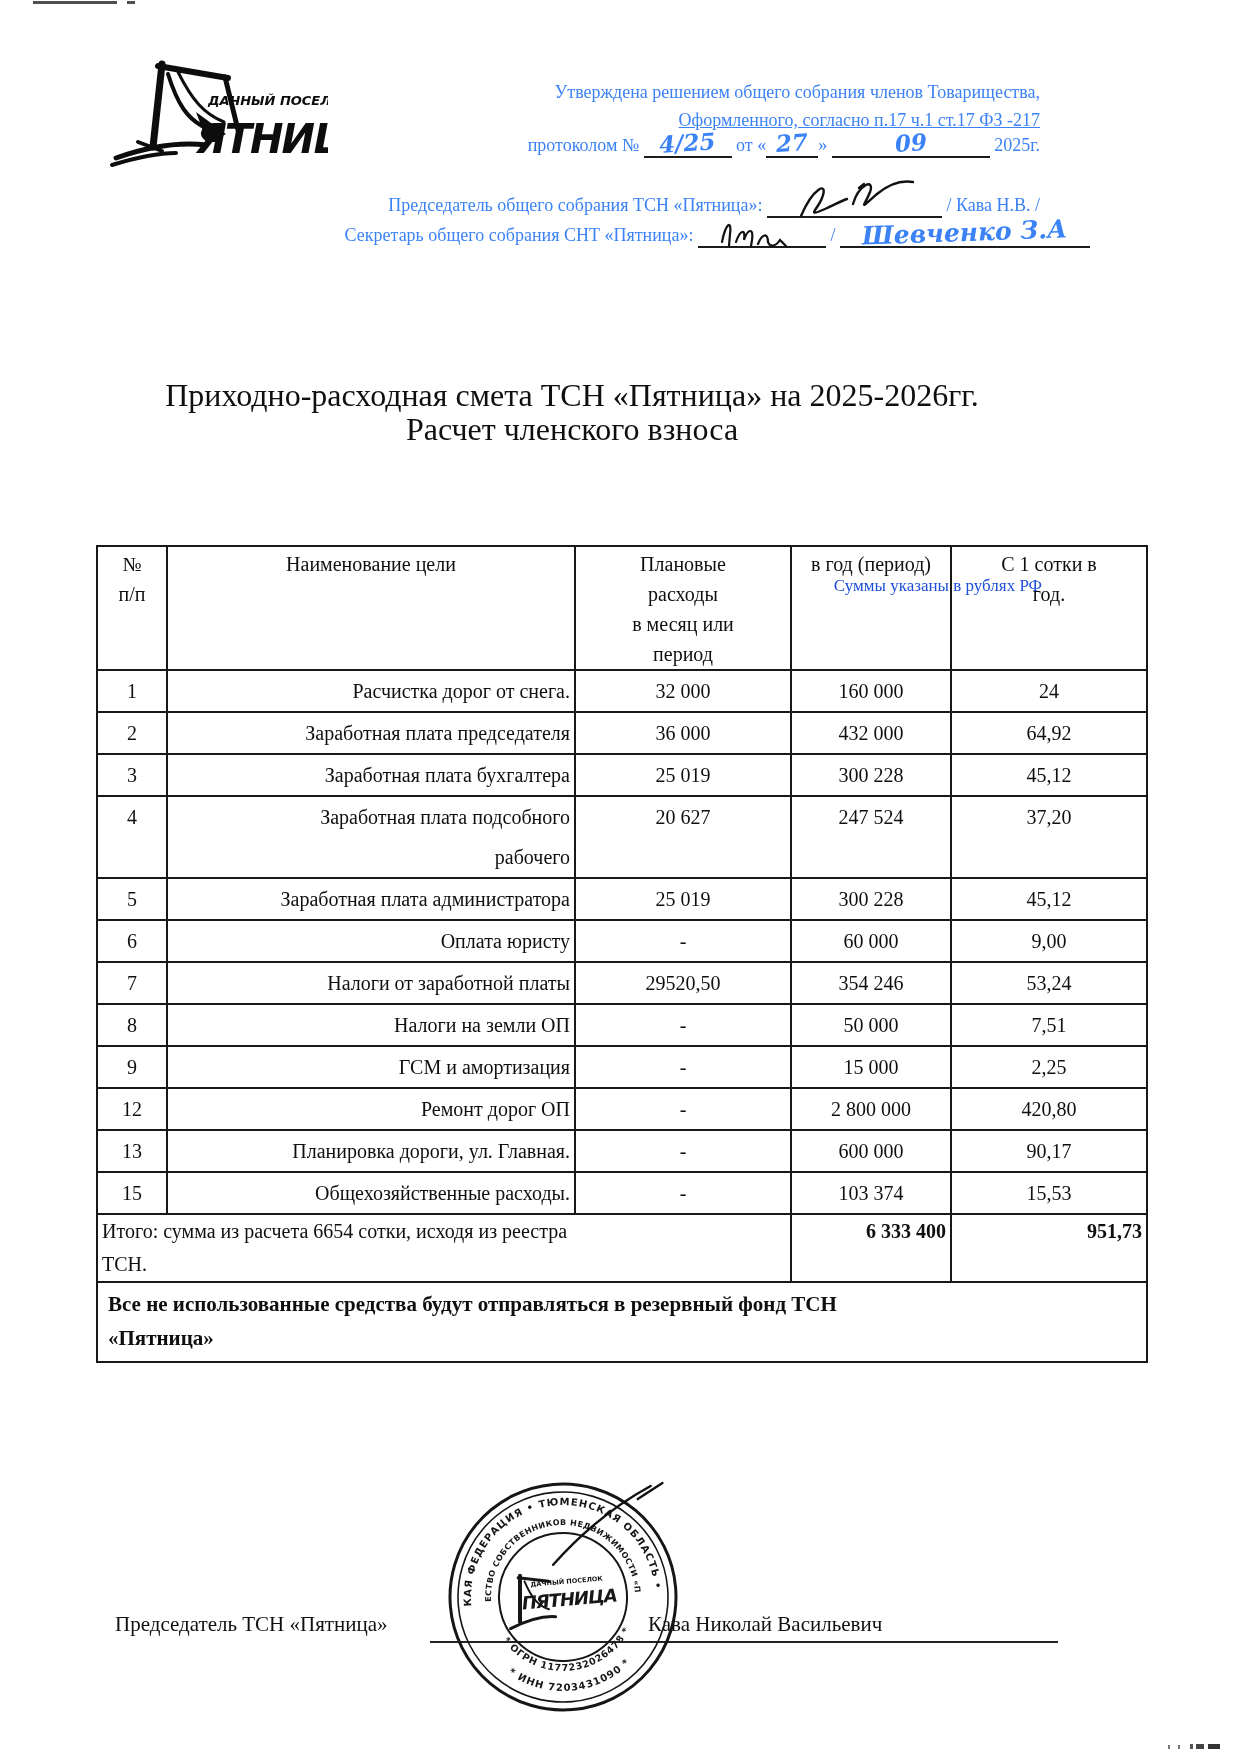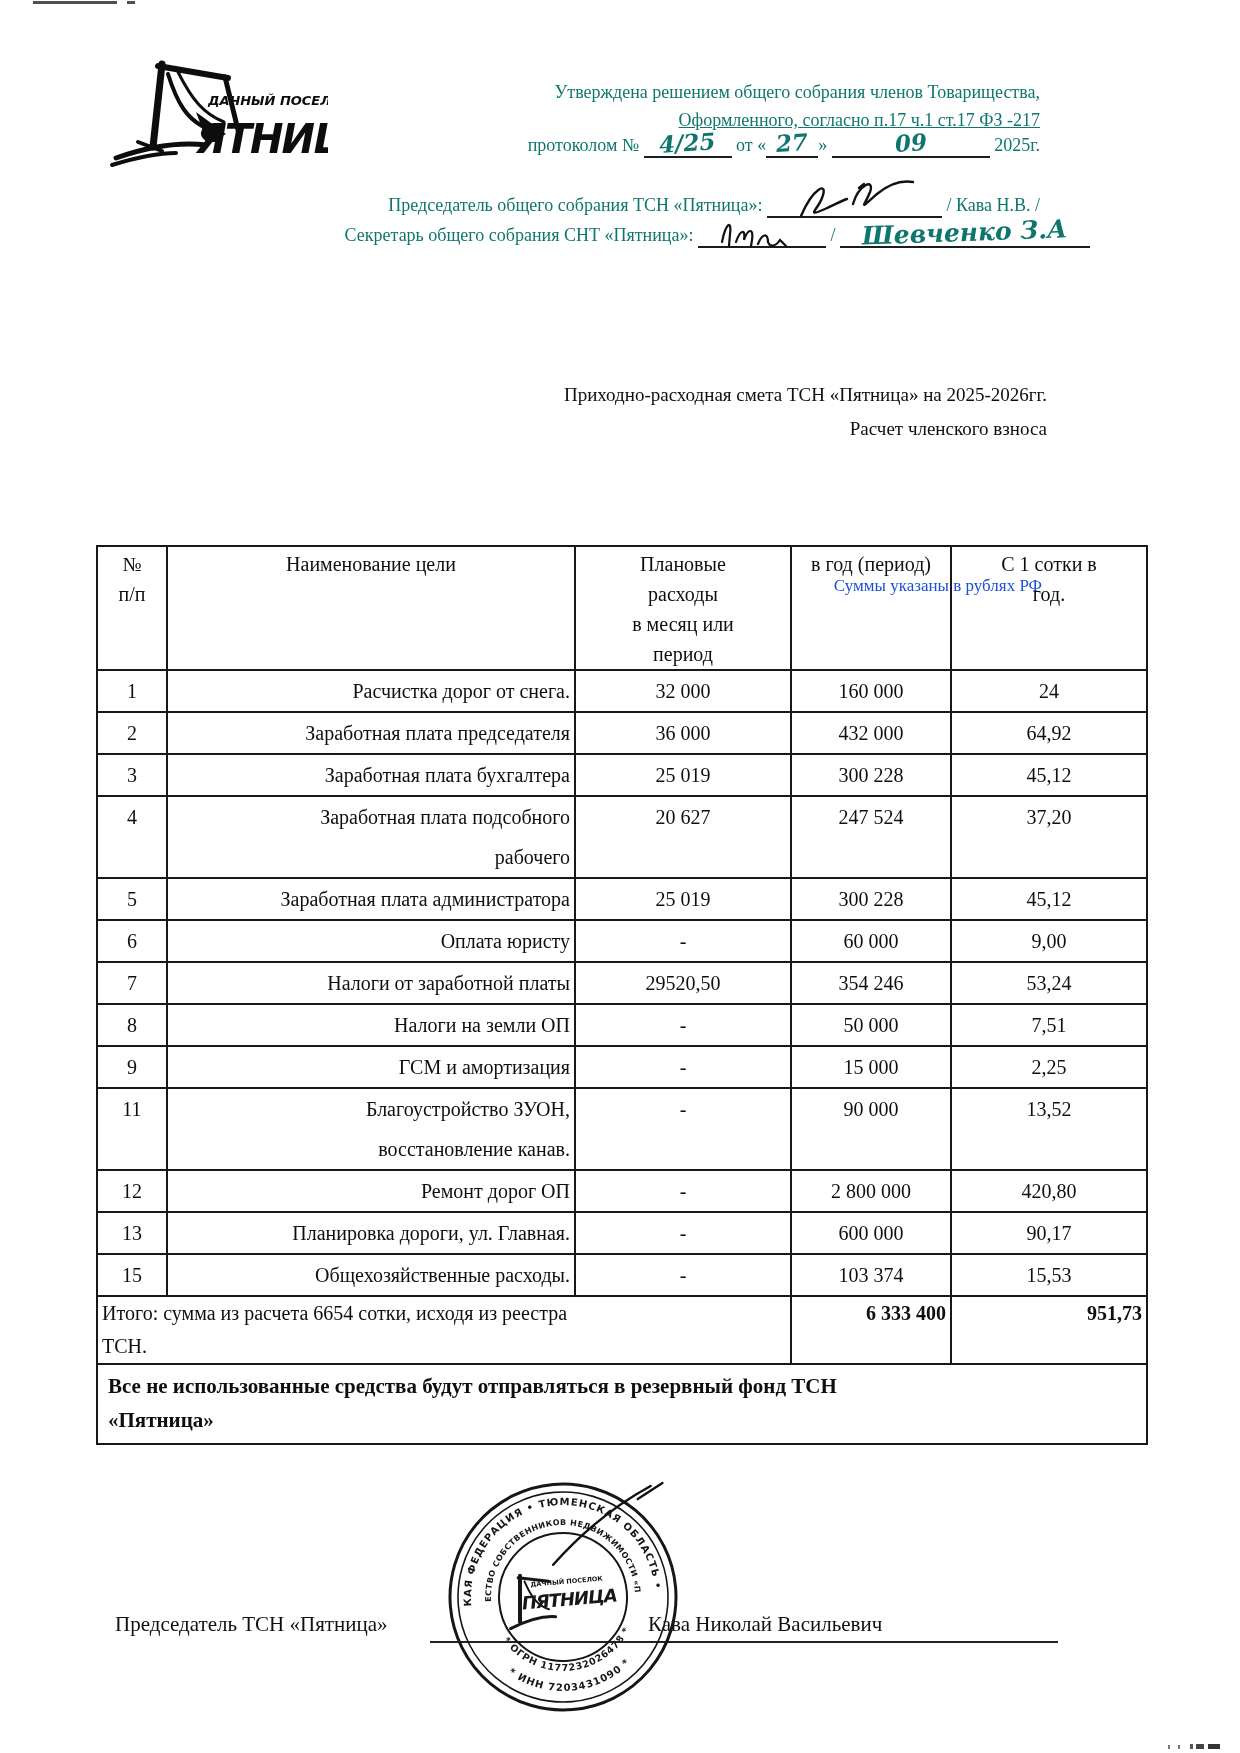--- a/index.html
+++ b/index.html
@@ -6,28 +6,28 @@
   body{
     width:1240px;height:1753px;background:#ffffff;position:relative;
     font-family:"Liberation Serif",serif;color:#121212;overflow:hidden;
   }
   .abs{position:absolute;}
 
   
   .artifact{background:#4f4f4f;}
 
   
-  .appr-line{position:absolute;right:200px;white-space:nowrap;font-size:18px;color:#0f766e;}
+  .appr-line{position:absolute;right:200px;white-space:nowrap;font-size:18px;color:#3b82f6;}
   .sig-underline{display:inline-block;border-bottom:2px solid #1c1c1c;text-align:center;vertical-align:baseline;}
   .hand{font-family:"DejaVu Serif",serif;font-style:italic;font-weight:bold;display:inline-block;transform:rotate(-4deg);font-size:23px;line-height:18px;}
   .sig-svg{vertical-align:bottom;margin-bottom:-6px;}
 
   
-  .title-block{position:absolute;left:97px;top:378px;width:950px;text-align:right;
-    font-size:19px;line-height:34px;color:#0f0f0f;}
+  .title-block{position:absolute;left:97px;top:378px;width:950px;text-align:center;
+    font-size:32px;line-height:34px;color:#0f0f0f;}
 
   .currency-note{position:absolute;right:198px;top:576px;font-size:17px;color:#1d4ed8;}
 
   
   table.smeta{position:absolute;left:96px;top:545px;border-collapse:collapse;table-layout:fixed;
     width:1050px;font-size:20px;color:#0f0f0f;}
   table.smeta th,table.smeta td{border:2px solid #181818;padding:0 4px;vertical-align:top;}
   table.smeta th{font-weight:normal;text-align:center;white-space:pre-line;line-height:30px;padding-top:2px;height:120px;}
   table.smeta td{line-height:40px;}
   tr.row-s{height:40px;}
@@ -192,28 +192,20 @@
       <td class="c-val">50 000</td>
       <td class="c-val">7,51</td>
     </tr>
     <tr class="row-s">
       <td class="c-num">9</td>
       <td class="c-name">ГСМ и амортизация</td>
       <td class="c-val">-</td>
       <td class="c-val">15 000</td>
       <td class="c-val">2,25</td>
     </tr>
-    <tr class="row-t">
-      <td class="c-num">11</td>
-      <td class="c-name">Благоустройство ЗУОН,
-восстановление канав.</td>
-      <td class="c-val">-</td>
-      <td class="c-val">90 000</td>
-      <td class="c-val">13,52</td>
-    </tr>
     <tr class="row-s">
       <td class="c-num">12</td>
       <td class="c-name">Ремонт дорог ОП</td>
       <td class="c-val">-</td>
       <td class="c-val">2 800 000</td>
       <td class="c-val">420,80</td>
     </tr>
     <tr class="row-s">
       <td class="c-num">13</td>
       <td class="c-name">Планировка дороги, ул. Главная.</td>

